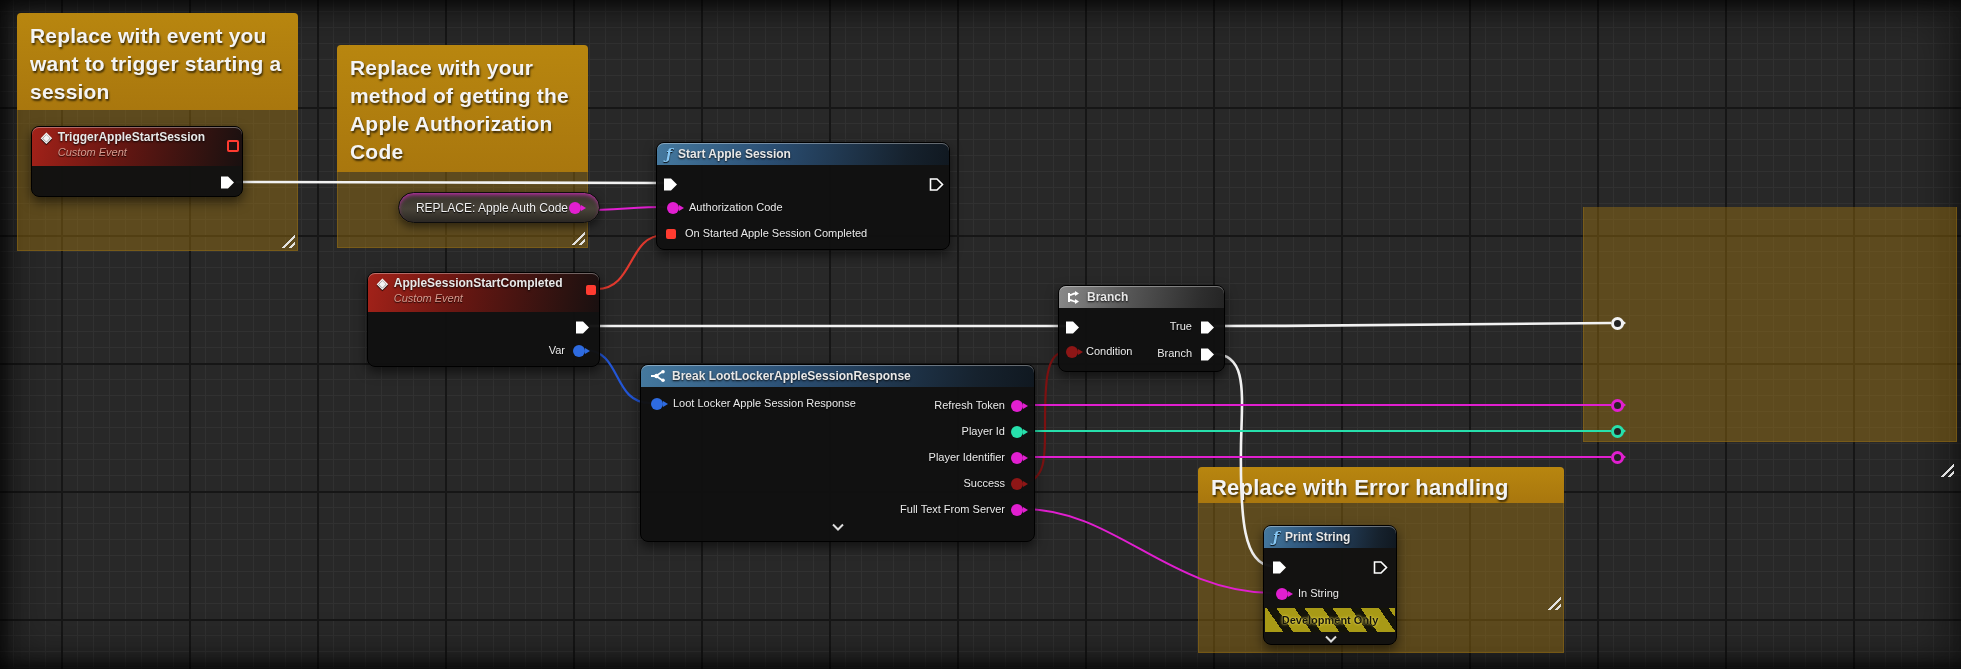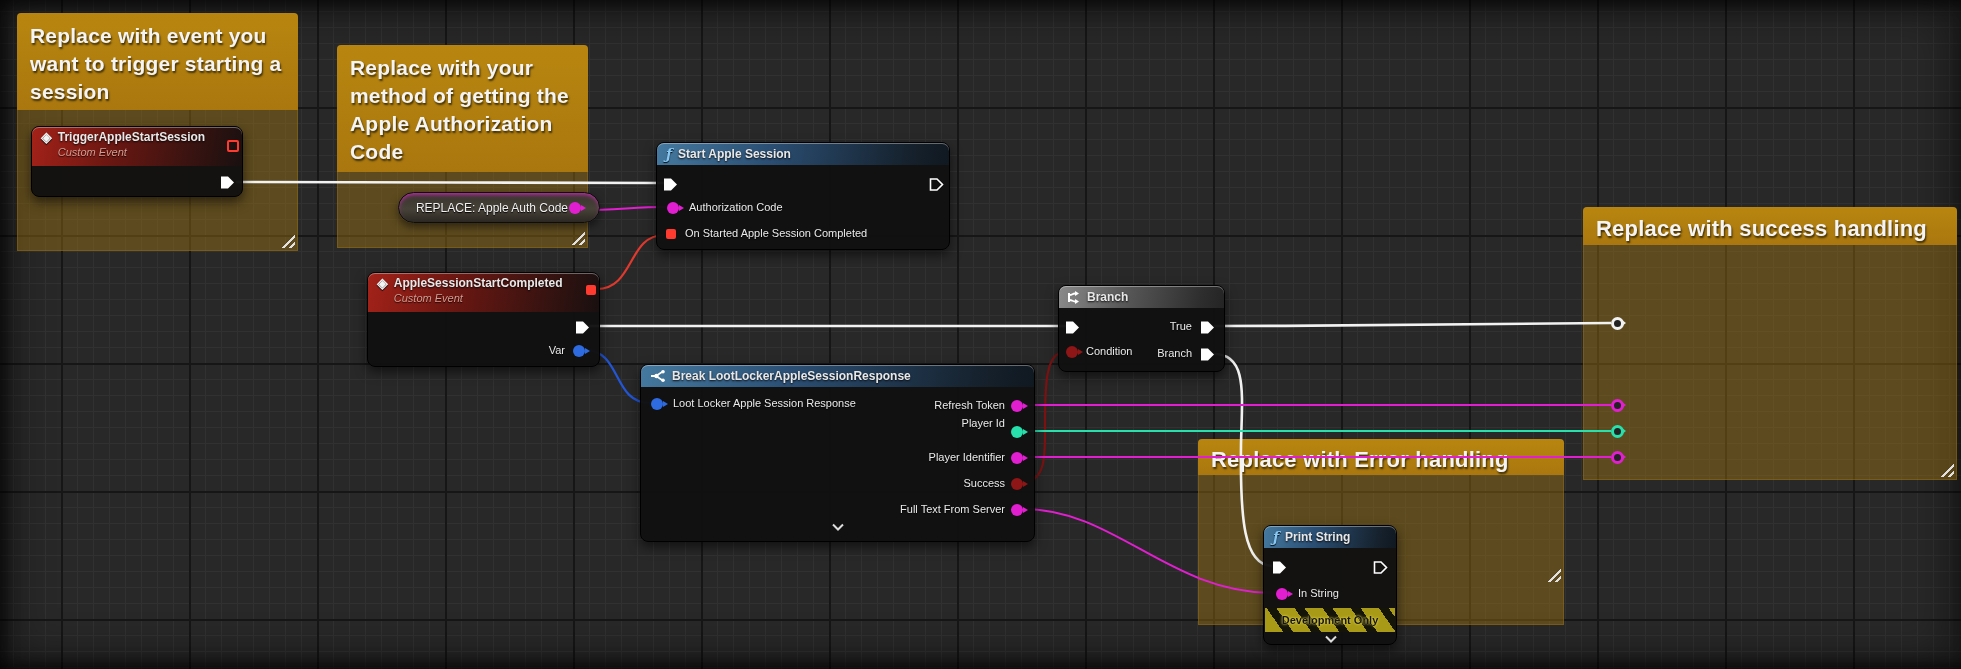--- a/index.html
+++ b/index.html
@@ -100,26 +100,25 @@
     <div class="grip"></div>
   </div>
 
   <div class="comment" style="left:337px;top:45px;width:251px;height:203px;">
     <div class="c-header" style="height:127px;font-size:21px;line-height:28px;">Replace with your method of getting the Apple Authorization Code</div>
     <div class="c-body" style="height:76px;"></div>
     <div class="grip"></div>
   </div>
 
   <div class="comment" style="left:1583px;top:207px;width:374px;height:273px;">
-    <div class="c-header" style="height:38px;font-size:22px;line-height:25px;">Replace with success handling</div>
     <div class="c-body" style="height:235px;"></div>
     <div class="grip"></div>
   </div>
 
-  <div class="comment" style="left:1198px;top:439px;width:366px;height:146px;border-radius:15px;">
+  <div class="comment" style="left:1198px;top:467px;width:366px;height:146px;border-radius:15px;">
     <div class="c-header" style="height:36px;font-size:22px;line-height:24px;">Replace with Error handling</div>
     <div class="c-body" style="height:150px;"></div>
     <div class="grip"></div>
   </div>
 
   <svg id="wires" width="1961" height="669">
     <path d="M236,182 C340,182 560,183 666,183" stroke="#f2f2f2" stroke-width="2.6" fill="none"></path>
     <path d="M583,210 C615,210 636,207 666,207" stroke="#e11fd0" stroke-width="2" fill="none"></path>
     <path d="M597,289 C634,289 628,235 664,235" stroke="#e0392e" stroke-width="2.2" fill="none"></path>
     <path d="M589,326 C720,326 940,326 1066,326" stroke="#f2f2f2" stroke-width="2.6" fill="none"></path>
@@ -196,21 +195,21 @@
         <circle cx="13" cy="11.2" r="1.8" fill="#fff"></circle>
       </svg>
       <span>Break LootLockerAppleSessionResponse</span>
     </div>
     <div class="pin-circle" style="--c:#2e6be0;left:10px;top:33px;"></div>
     <div class="pin-label" style="left:32px;top:32px;">Loot Locker Apple Session Response</div>
 
     <div class="pin-label right" style="right:29px;top:34px;">Refresh Token</div>
     <div class="pin-circle" style="--c:#e11fd0;left:370px;top:35px;"></div>
 
-    <div class="pin-label right" style="right:29px;top:52px;margin-left:32px;">Player Id</div>
+    <div class="pin-label right" style="right:29px;top:60px;margin-left:32px;">Player Id</div>
     <div class="pin-circle" style="--c:#27e0ac;left:370px;top:61px;"></div>
 
     <div class="pin-label right" style="right:29px;top:86px;">Player Identifier</div>
     <div class="pin-circle" style="--c:#e11fd0;left:370px;top:87px;"></div>
 
     <div class="pin-label right" style="right:29px;top:112px;">Success</div>
     <div class="pin-circle" style="--c:#8e1616;left:370px;top:113px;"></div>
 
     <div class="pin-label right" style="right:29px;top:138px;">Full Text From Server</div>
     <div class="pin-circle" style="--c:#e11fd0;left:370px;top:139px;"></div>

